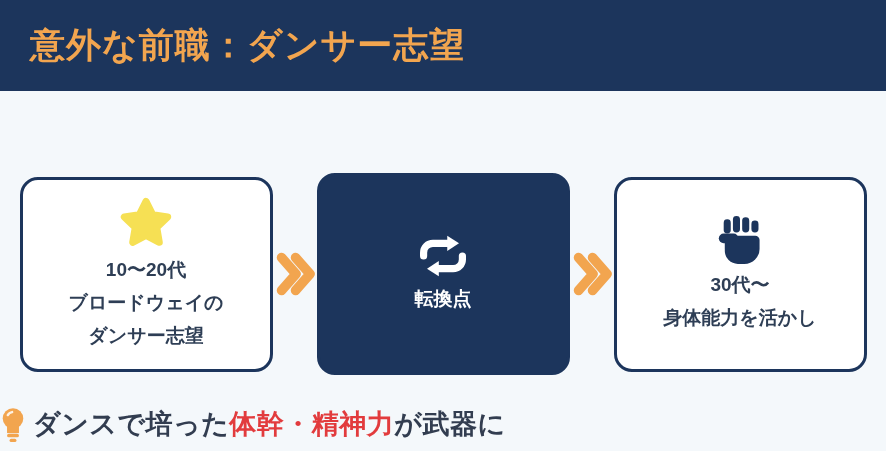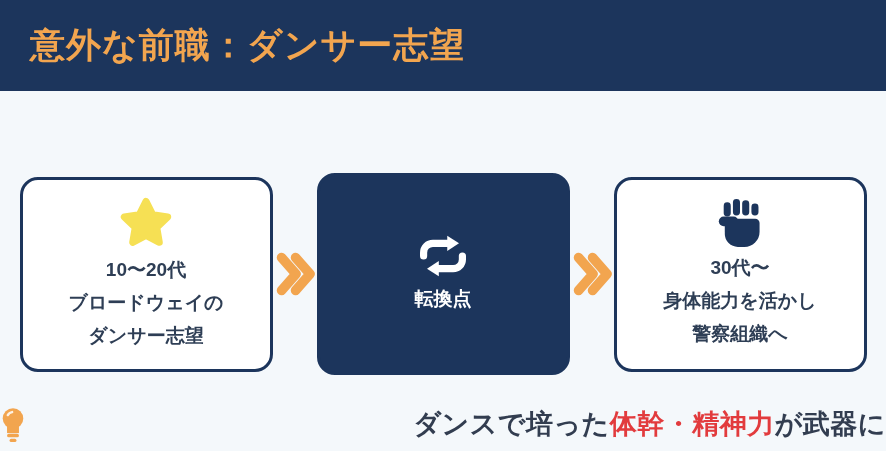--- a/index.html
+++ b/index.html
@@ -68,22 +68,22 @@
   .arrow{
     width:44px;
     display:flex;
     align-items:center;
     justify-content:center;
   }
   .caption{
     margin-top:30px;
     display:flex;
     align-items:center;
-    justify-content:space-between;
-    gap:19px;
+    justify-content:flex-start;
+    gap:7px;
   }
   .caption .text{
     font-size:27px;
     font-weight:700;
     color:var(--caption-text);
     letter-spacing:0.5px;
   }
   .caption .hl{color:var(--red);}
   .bulb{position:relative;top:2px;}
 </style>
@@ -146,21 +146,20 @@
         <rect x="13.5" y="1" width="6.5" height="15" rx="3.2"></rect>
         <rect x="22" y="2" width="6.5" height="14" rx="3.2"></rect>
         <rect x="30.5" y="5" width="6.5" height="11" rx="3.2"></rect>
         <rect x="0.5" y="17" width="18" height="9" rx="4.5"></rect>
         <path d="M6 19 h28 a4 4 0 0 1 4 4 v8 a14 14 0 0 1 -14 14 h-6 a12 12 0 0 1 -12 -12 z"></path>
       </g>
     </svg>
     <div class="lines">
       <div>30代〜</div>
       <div>身体能力を活かし</div>
-      <div>警察組織へ</div>
     </div>
   </section>
 
 </main>
 
 <footer class="caption">
   <svg class="bulb" viewBox="0 0 24 34" width="26" height="37" aria-hidden="true">
     <g fill="#f2a54f">
       <circle cx="12" cy="10.5" r="9.5"></circle>
       <path d="M6.5 16 h11 v8 h-11 z"></path>

